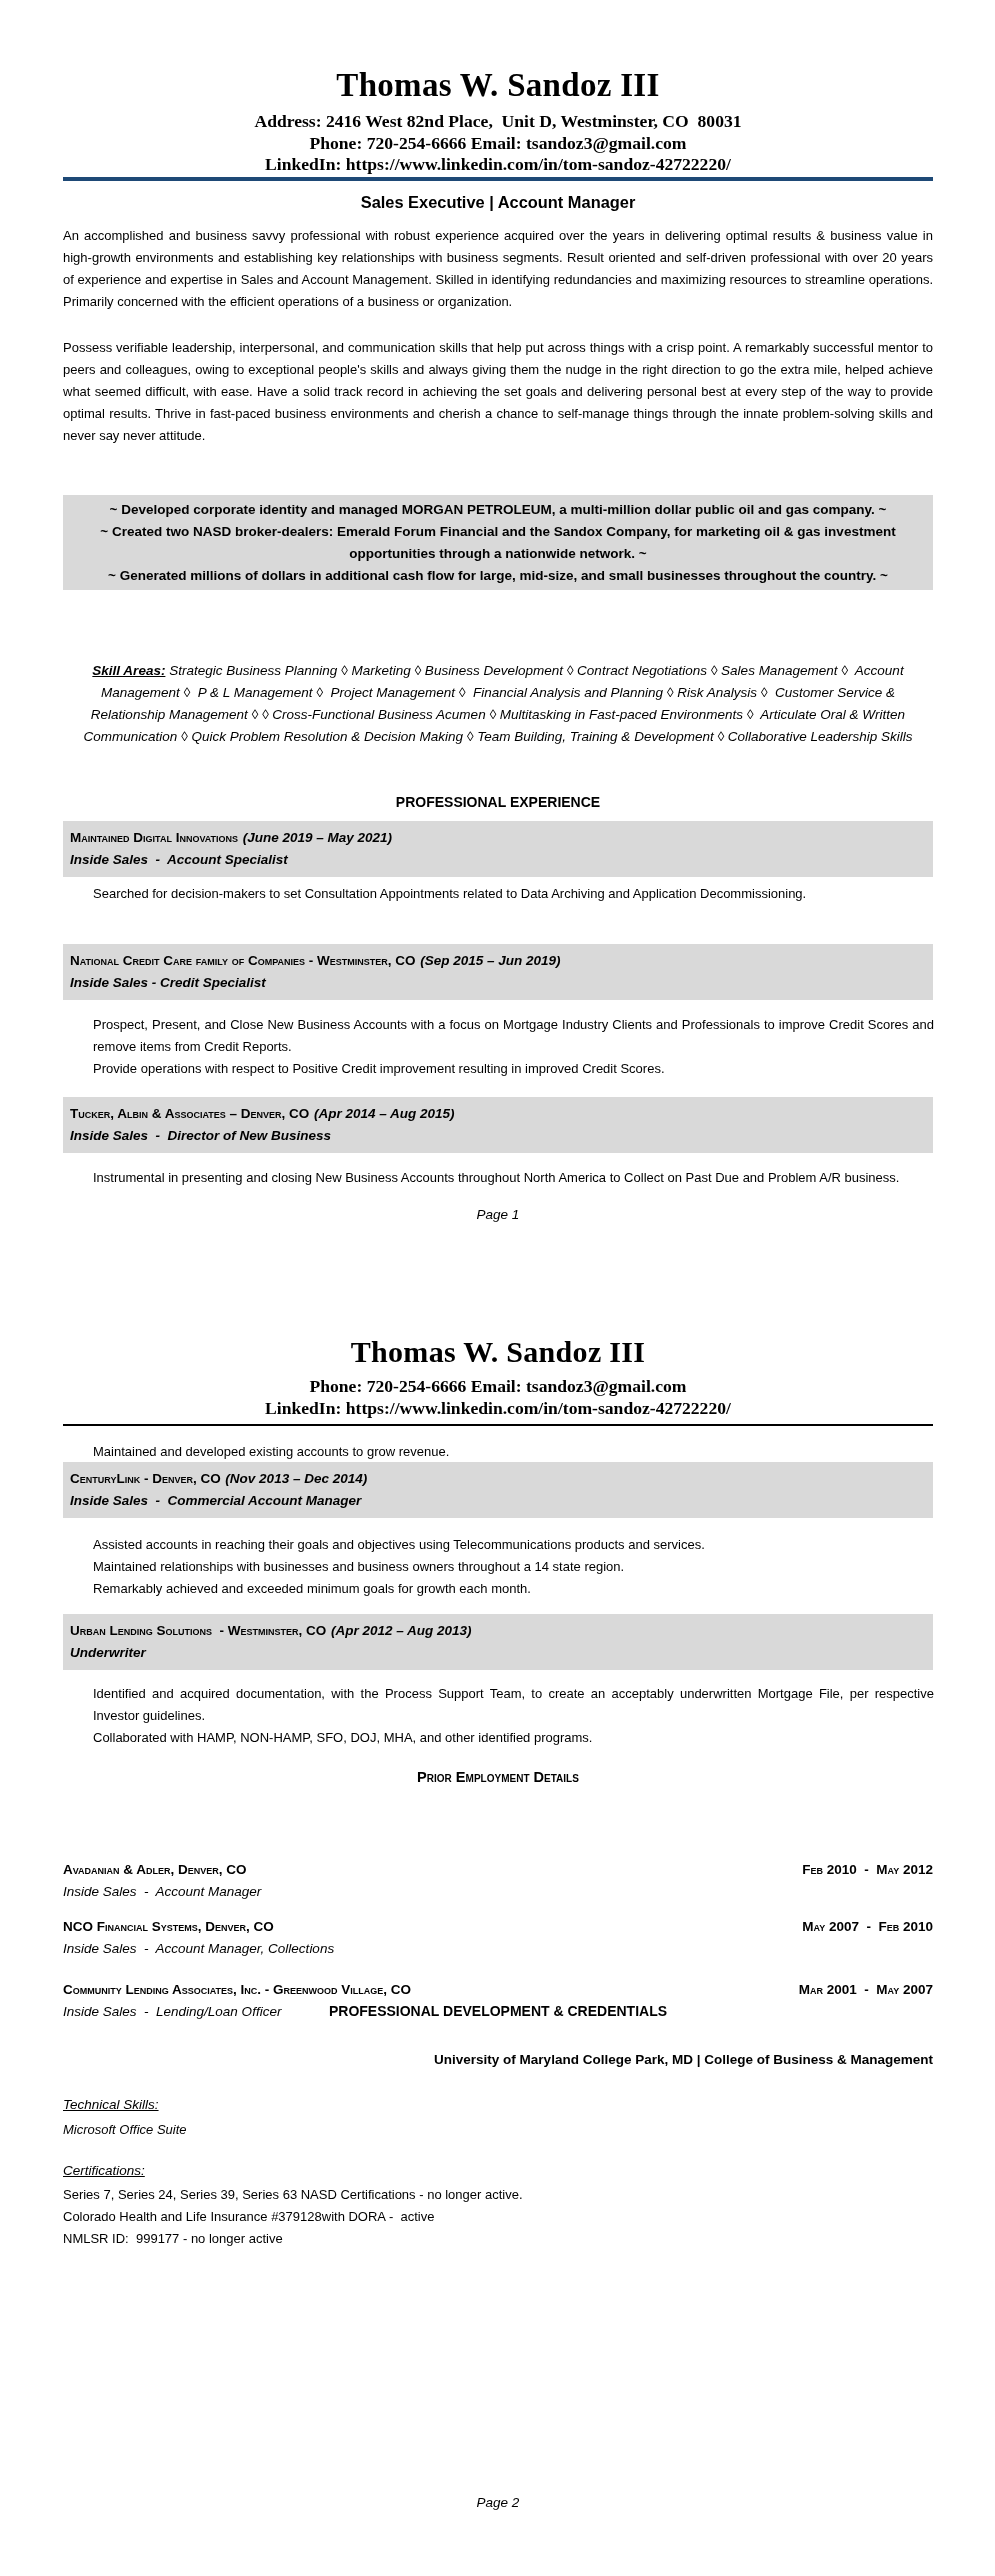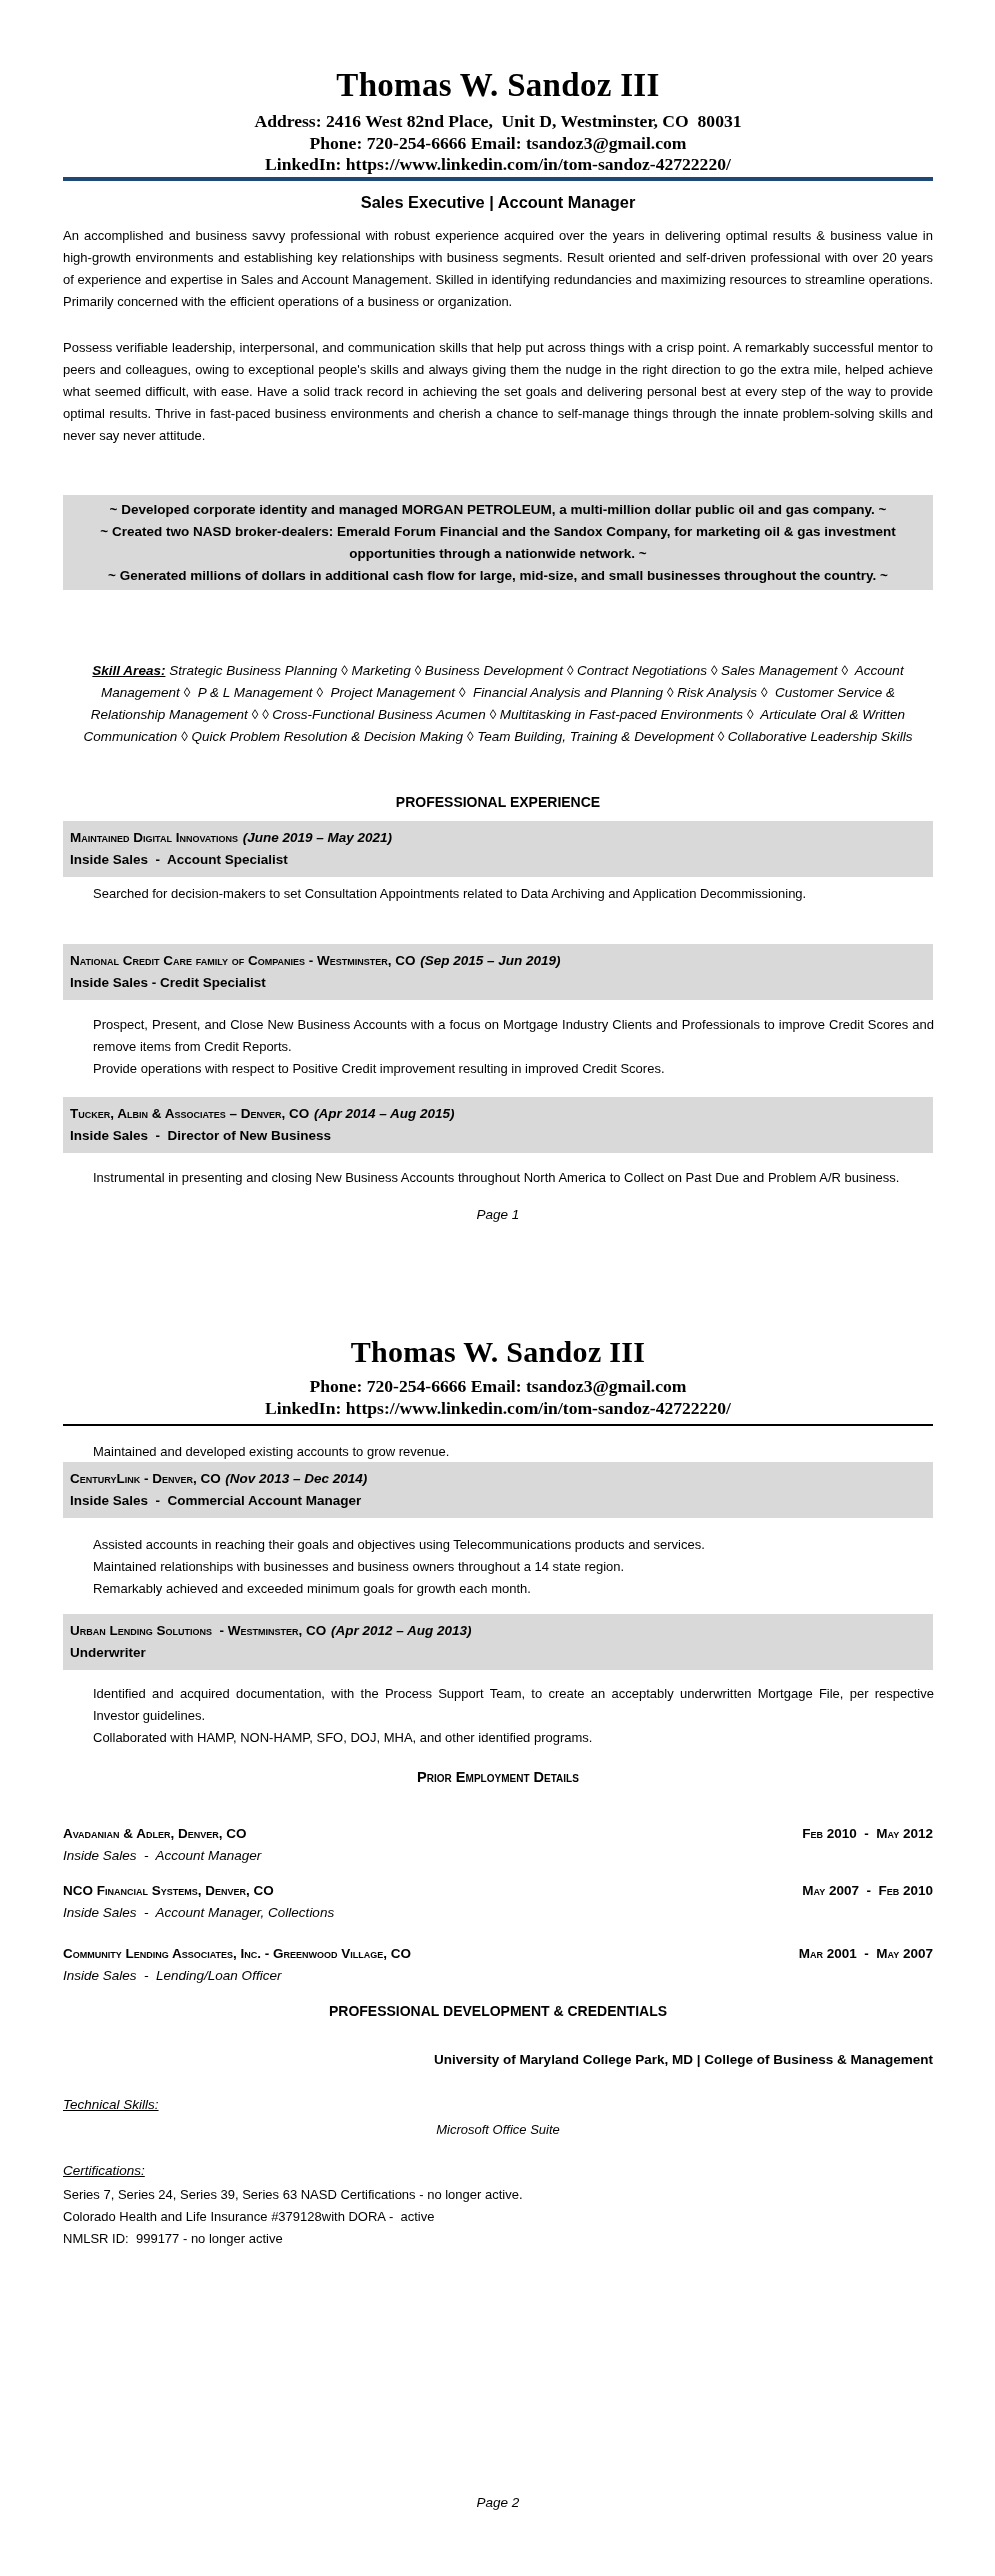--- a/index.html
+++ b/index.html
@@ -9,42 +9,42 @@
     font-family:"Liberation Sans", sans-serif; color:#000;
   }
   .abs { position:absolute; }
   .col { left:63px; width:870px; }
   .indent { left:93px; width:841px; }
   .serif { font-family:"Liberation Serif", serif; }
   .center { text-align:center; }
   .right { text-align:center; }
   .just { text-align:justify; }
   .b { font-weight:bold; }
-  .i { font-style:italic;text-align:center; }
+  .i { font-style:italic; }
   .u { text-decoration:underline; }
 
   .name { font-size:33px; line-height:39px; font-weight:bold; letter-spacing:0.3px; }
   .name2 { font-size:30px; line-height:36px; font-weight:bold; letter-spacing:0.3px; }
   .contact { font-size:17.6px; line-height:21px; font-weight:bold; }
   .rule1 { height:4.1px; background:#1E4976; }
   .rule2 { height:1.8px; background:#000000; }
   .headline { font-size:16.4px; font-weight:bold; }
   .body-txt { font-size:13px; line-height:22px; }
   .hl-block { background:#D9D9D9; padding:3.5px 11.7px; }
   .hl-block p { font-size:13.5px; line-height:22px; font-weight:bold; text-align:center; }
   .skills { font-size:13.5px; line-height:22px; font-style:italic; text-align:center; }
   .sec-head { font-size:14px; font-weight:bold; text-align:center; }
   .sec-head-sc { font-size:14.6px; font-weight:bold; text-align:center; font-variant:small-caps; }
   .job-head { background:#D9D9D9; padding:5.9px 7px; font-size:13.5px; line-height:22px; }
   .job-head .company { font-weight:bold; font-variant:small-caps; margin-right:4.7px; }
   .job-head .dates { font-weight:bold; font-style:italic; }
-  .job-head .jtitle { font-weight:bold; }
+  .job-head .jtitle { font-weight:bold; font-style:italic; }
   .prior-row { font-size:13.5px; line-height:22px; }
   .prior-row .top { display:flex; justify-content:space-between; }
-  .prior-row .company, .prior-row .dates { font-weight:bold; font-variant:small-caps; }
+  .prior-row .company, .prior-row .dates { font-weight:bold; font-variant:small-caps;margin-top:36px; }
   .prior-row .ptitle { font-style:italic; }
   .edu { font-size:13.5px; font-weight:bold;text-align:right; }
   .label-iu { font-size:13.5px; font-style:italic; text-decoration:underline; }
   .plain { font-size:13px; line-height:22px; }
   .pagenum { font-size:13.5px; font-style:italic; }
 </style>
 </head>
 <body>
 
 <div class="abs col serif name center" style="top:66px">Thomas W. Sandoz III</div>

